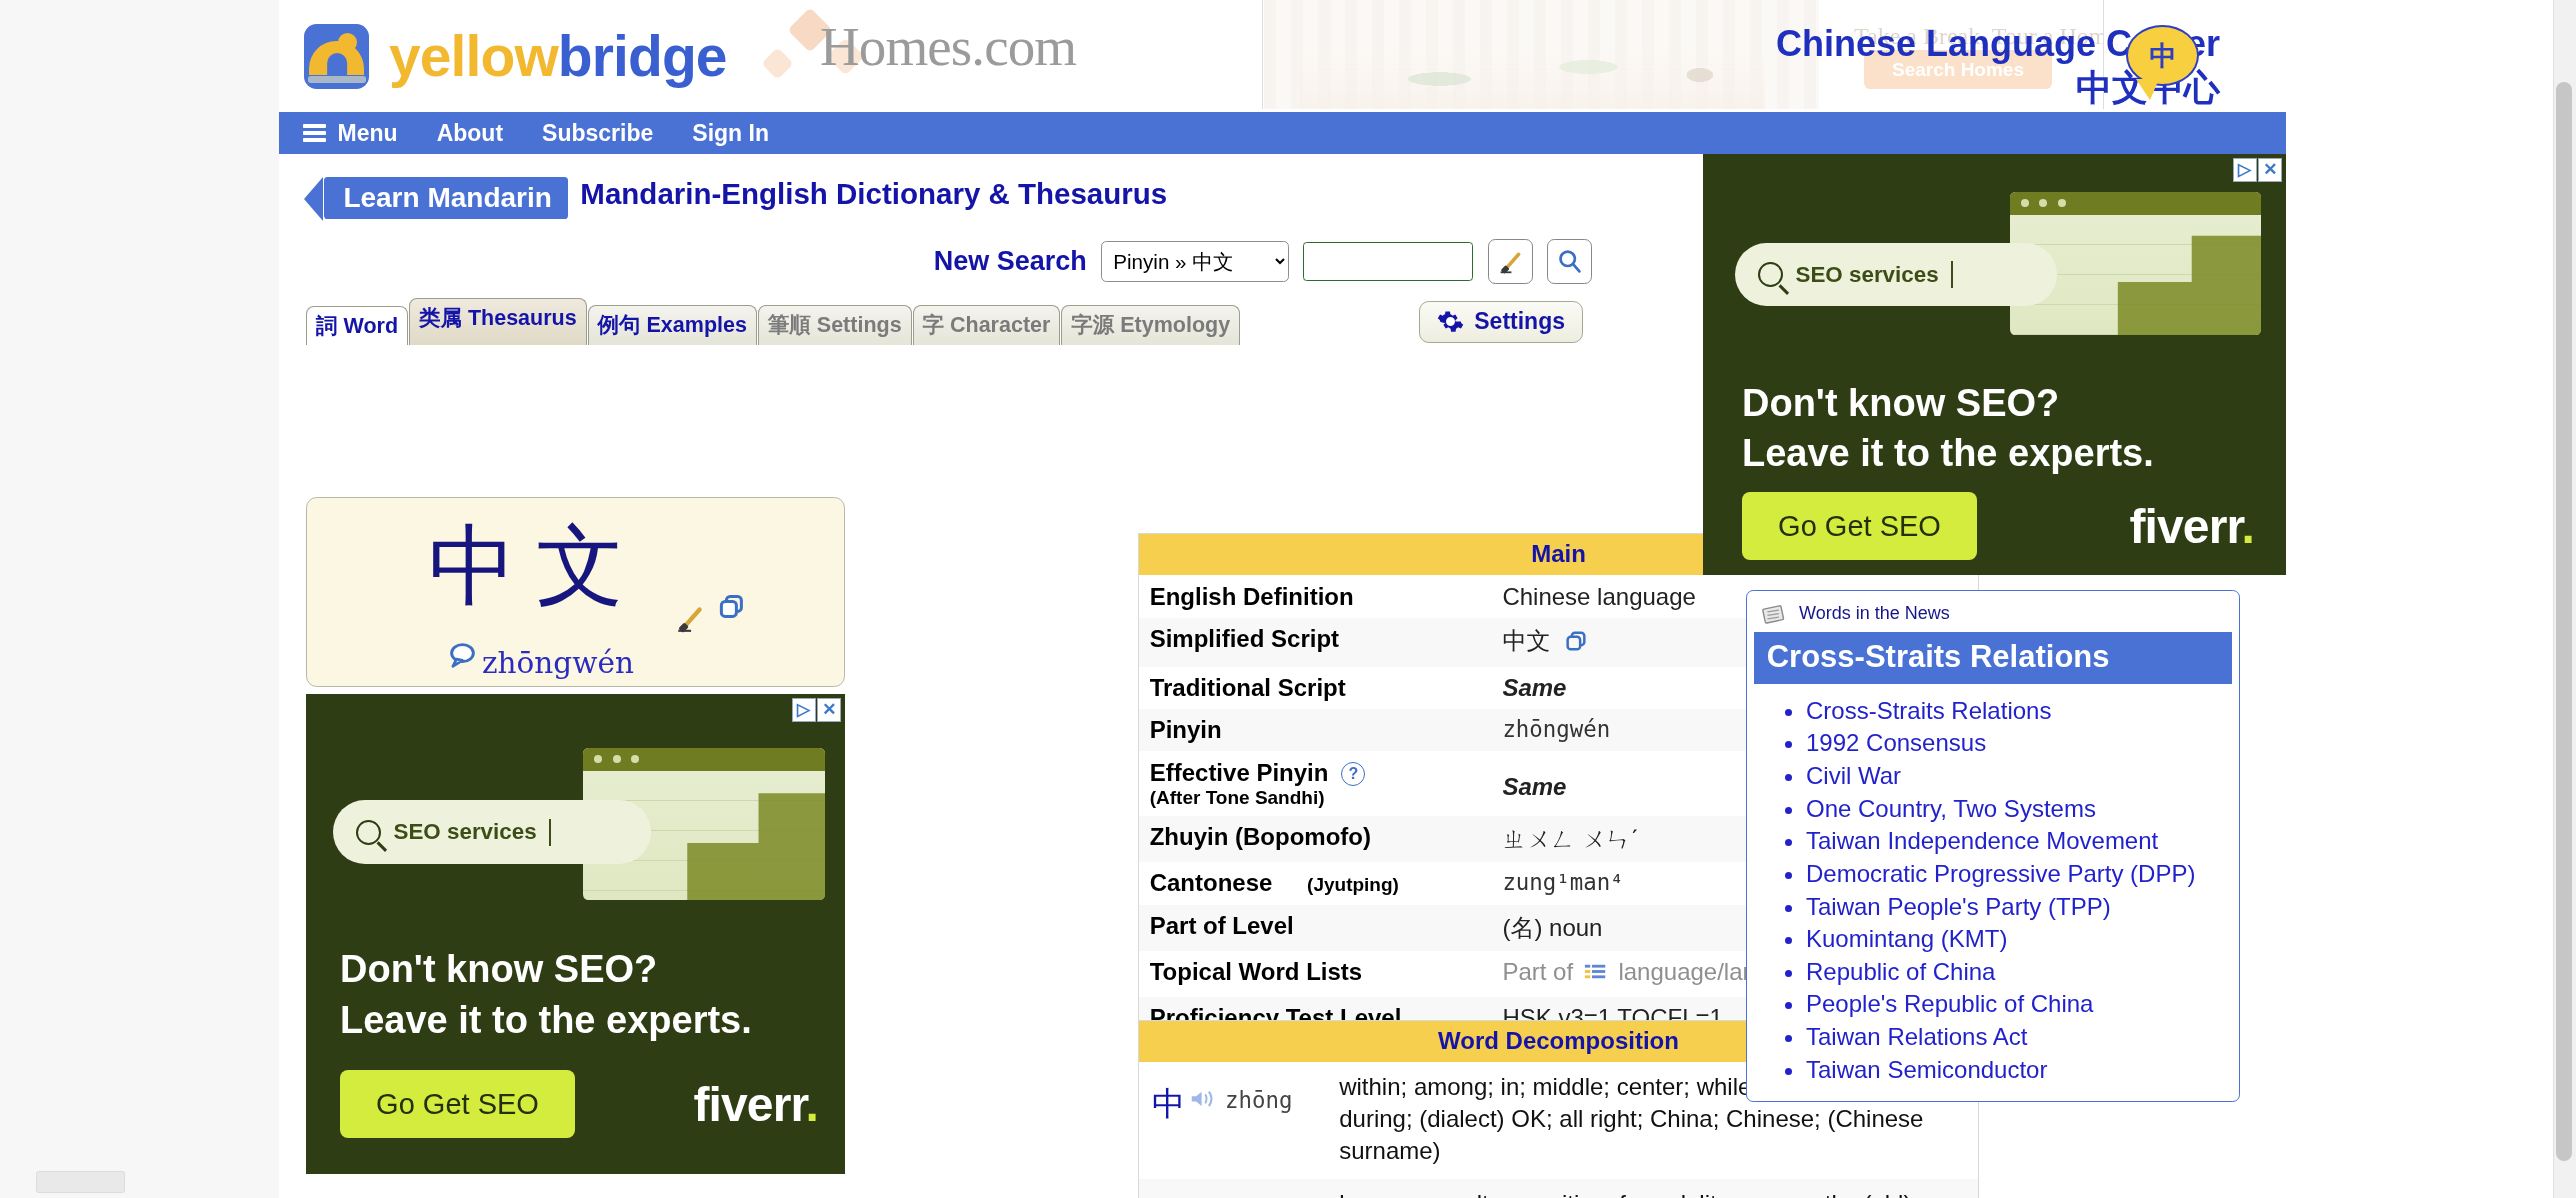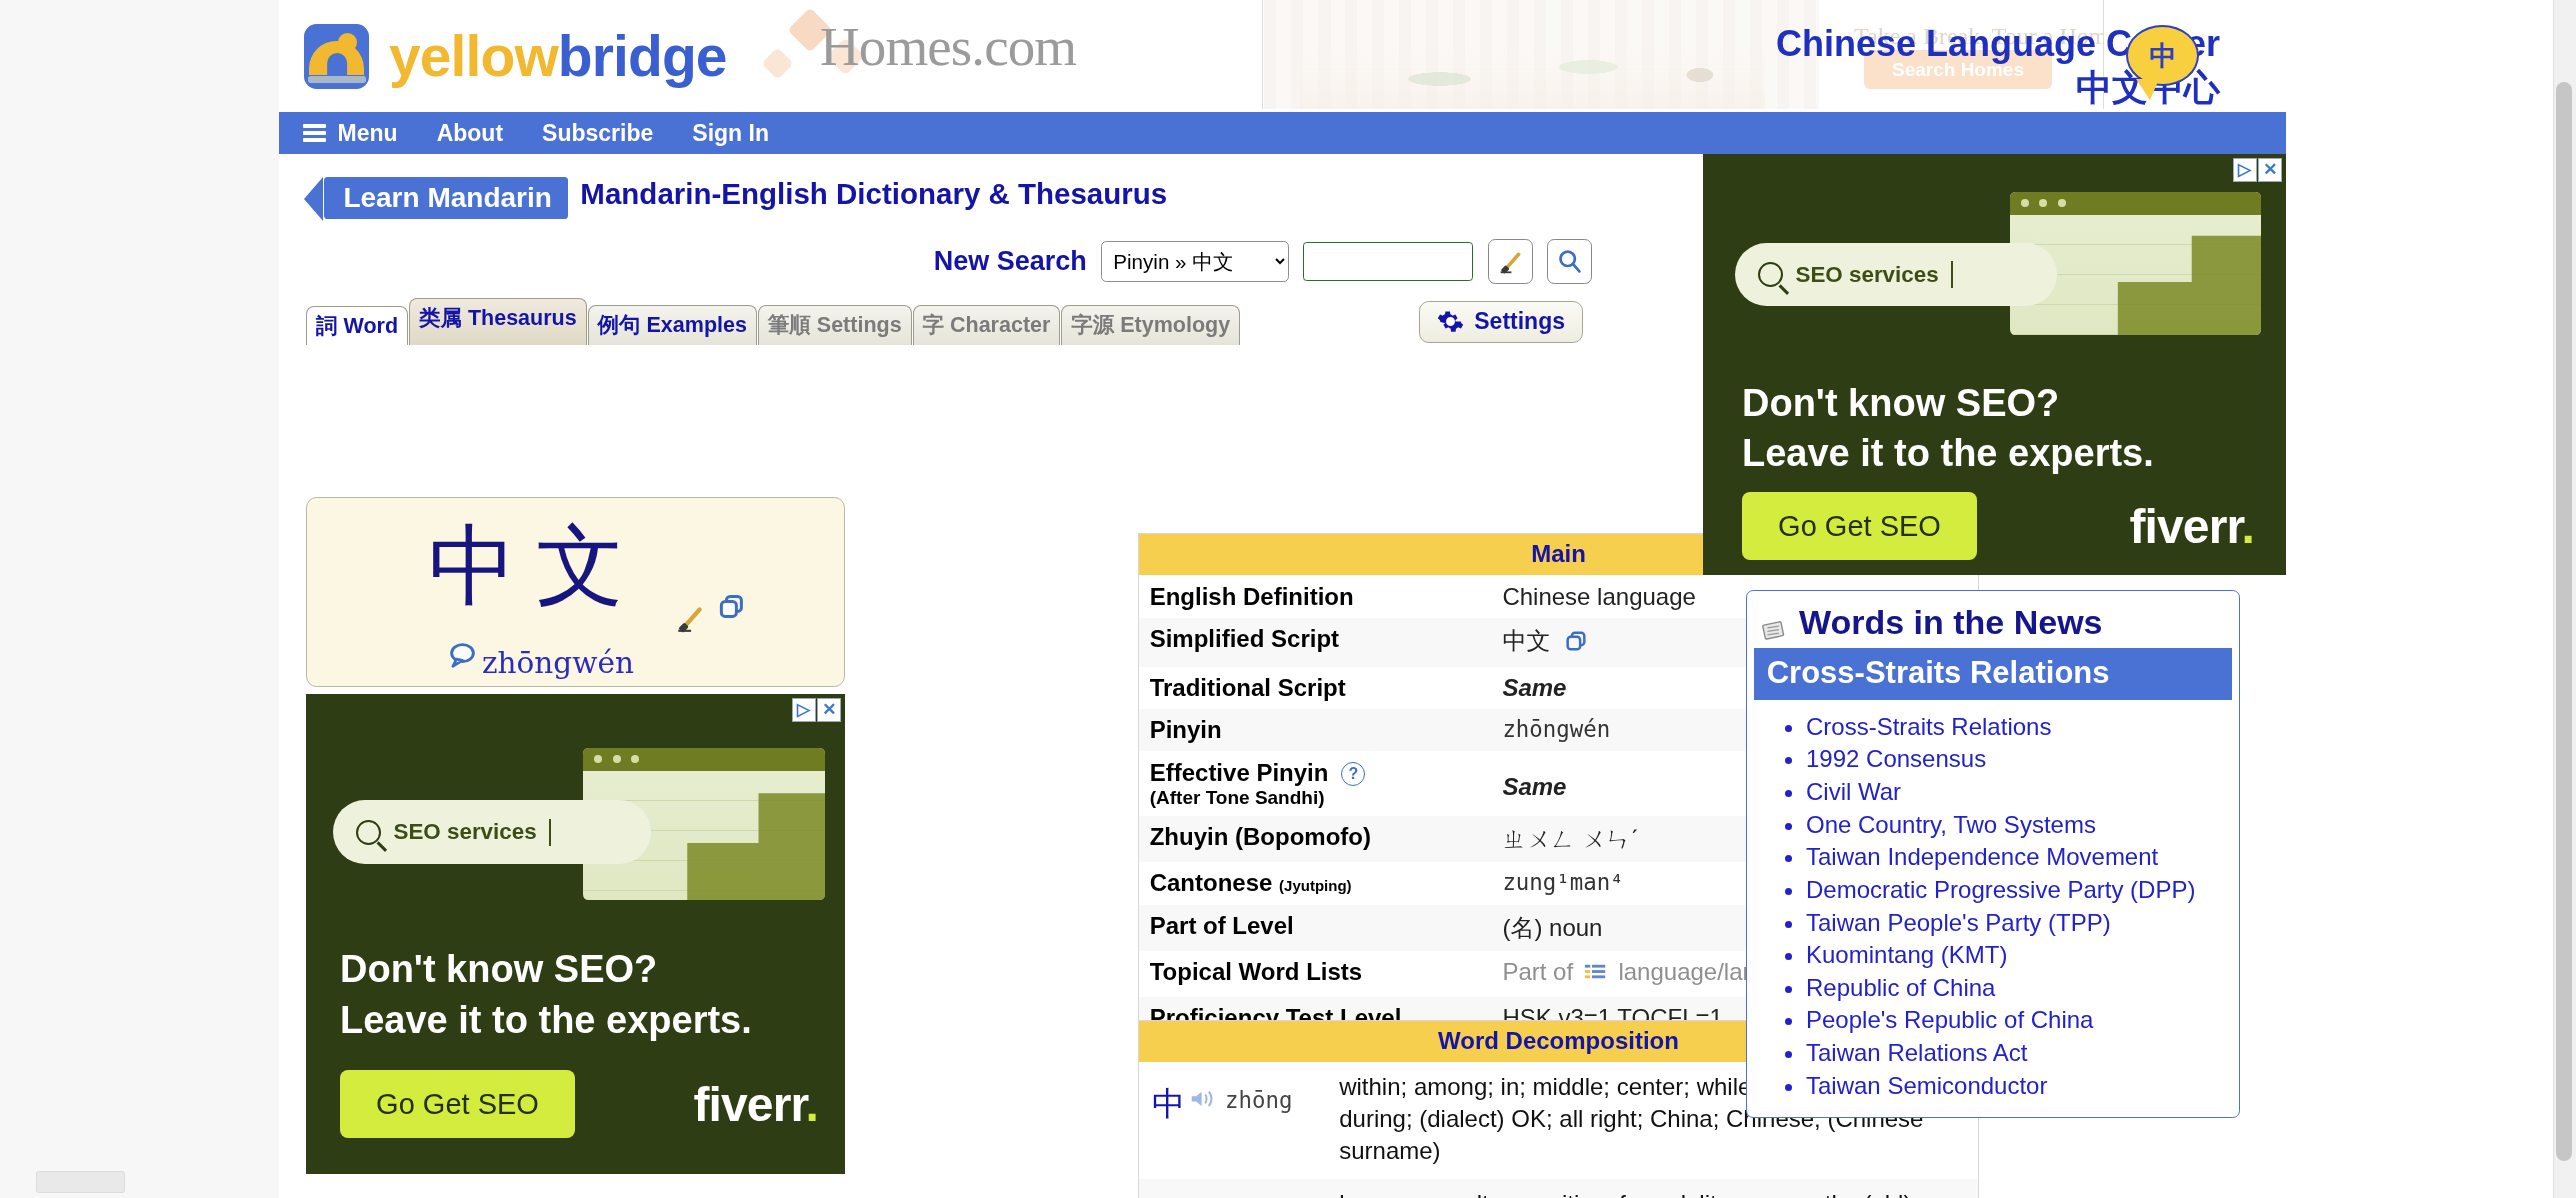--- a/index.html
+++ b/index.html
@@ -301,21 +301,21 @@
     background:#f6cf4f; color:#1414a8; font-size:24px; font-weight:bold;
     text-align:center; padding:6.3px 0 7.2px;
   }
   .tbl-row { display:flex; }
   .tbl-row.alt { background:#f8f8f8; }
   .tbl-k {
     width:358px; flex:none; padding:7.2px 0 7.2px 10.7px;
     font-size:24px; font-weight:bold; color:#000000;
   }
   .tbl-k .sub { font-size:19px; display:block; }
-  .tbl-k .inline-sub { font-size:15px; font-weight:bold; }
+  .tbl-k .inline-sub { font-size:19px; font-weight:bold;margin-left:28px; }
   .tbl-v { padding:7.2px 0 7.2px 5.4px; font-size:24px; color:#222222; }
   .tbl-v.mono { font-family:"DejaVu Sans Mono", monospace; font-size:22.4px; color:#333333; }
   .tbl-v.ital { font-style:italic; font-weight:bold; }
   .tbl-v.grey { color:#8f8f8f; }
   .help-icon {
     display:inline-flex; width:24px; height:24px; border:1.8px solid #3a6fc4; color:#3a6fc4;
     border-radius:50%; align-items:center; justify-content:center; font-size:16px;
     font-weight:bold; vertical-align:middle; margin-left:6.3px;
   }
 
@@ -341,22 +341,22 @@
   #right-ad {
     position:absolute; left:0px; top:0px; width:583px; height:421px;
     background:#2e3d13; overflow:hidden;
   }
   #news-box {
     position:absolute; left:43px; top:436px; width:494px;
     border:0.9px solid #4a72d4; border-radius:7.2px; background:#ffffff;
     padding:9px 0 14.3px 0;
   }
   #news-title {
-    display:flex; align-items:flex-end; gap:10.7px; padding:2.7px 0 6.3px 14.3px;
-    color:#16168c; font-size:34px; font-weight:bold;
+    display:flex; align-items:flex-start; gap:10.7px; padding:2.7px 0 6.3px 14.3px;
+    color:#16168c; font-size:18px; font-weight:normal;
   }
   #news-banner {
     background:#4a72d4; color:#ffffff; font-size:31px; font-weight:bold;
     margin:0 7.2px; padding:7.2px 0 9px 12.5px; white-space:nowrap;
   }
   #news-list { margin:10.7px 0 0 0; padding:0 0 0 59px; }
   #news-list li { color:#2222cc; font-size:24px; line-height:1.36; cursor:pointer; }
 </style>
 </head>
 <body>

